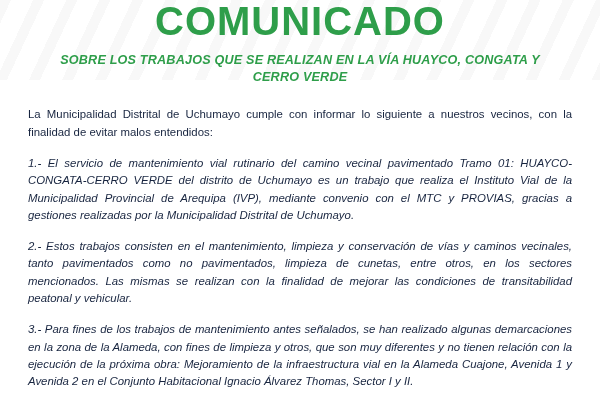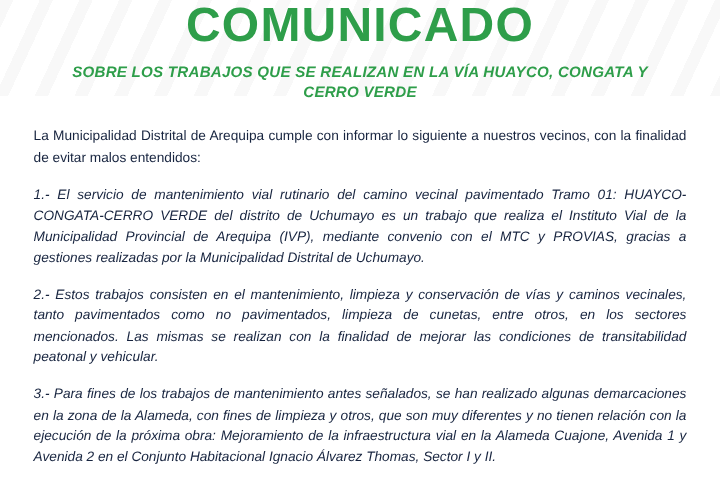--- a/index.html
+++ b/index.html
@@ -90,20 +90,20 @@
 <div class="page">
 
   <div class="watermark"></div>
 
   <div class="header">
     <h1 class="title">COMUNICADO</h1>
     <div class="subtitle">SOBRE LOS TRABAJOS QUE SE REALIZAN EN LA VÍA HUAYCO, CONGATA Y CERRO VERDE</div>
   </div>
 
   <div class="body">
-    <p class="para intro">La Municipalidad Distrital de Arequipa cumple con informar lo siguiente a nuestros vecinos, con la finalidad de evitar malos entendidos:</p>
+    <p class="para intro">La Municipalidad Distrital de Uchumayo cumple con informar lo siguiente a nuestros vecinos, con la finalidad de evitar malos entendidos:</p>
     <p class="para num">1.- El servicio de mantenimiento vial rutinario del camino vecinal pavimentado Tramo 01: HUAYCO-CONGATA-CERRO VERDE del distrito de Uchumayo es un trabajo que realiza el Instituto Vial de la Municipalidad Provincial de Arequipa (IVP), mediante convenio con el MTC y PROVIAS, gracias a gestiones realizadas por la Municipalidad Distrital de Uchumayo.</p>
     <p class="para num">2.- Estos trabajos consisten en el mantenimiento, limpieza y conservación de vías y caminos vecinales, tanto pavimentados como no pavimentados, limpieza de cunetas, entre otros, en los sectores mencionados. Las mismas se realizan con la finalidad de mejorar las condiciones de transitabilidad peatonal y vehicular.</p>
     <p class="para num">3.- Para fines de los trabajos de mantenimiento antes señalados, se han realizado algunas demarcaciones en la zona de la Alameda, con fines de limpieza y otros, que son muy diferentes y no tienen relación con la ejecución de la próxima obra: Mejoramiento de la infraestructura vial en la Alameda Cuajone, Avenida 1 y Avenida 2 en el Conjunto Habitacional Ignacio Álvarez Thomas, Sector I y II.</p>
 
   </div>
 
 </div>
 
 </body></html>

